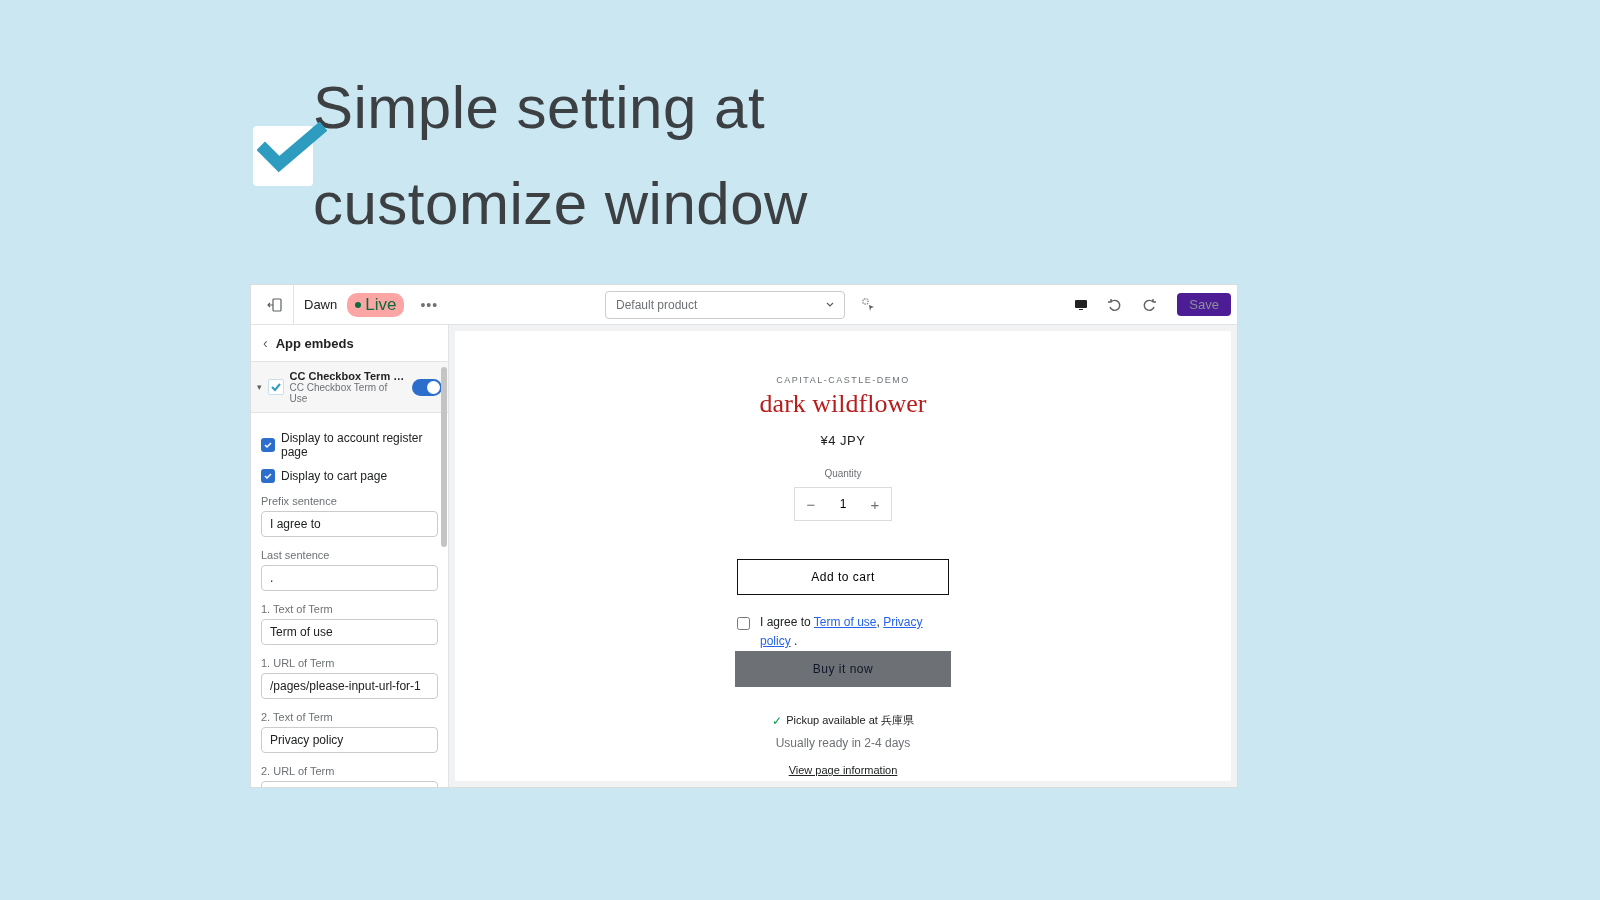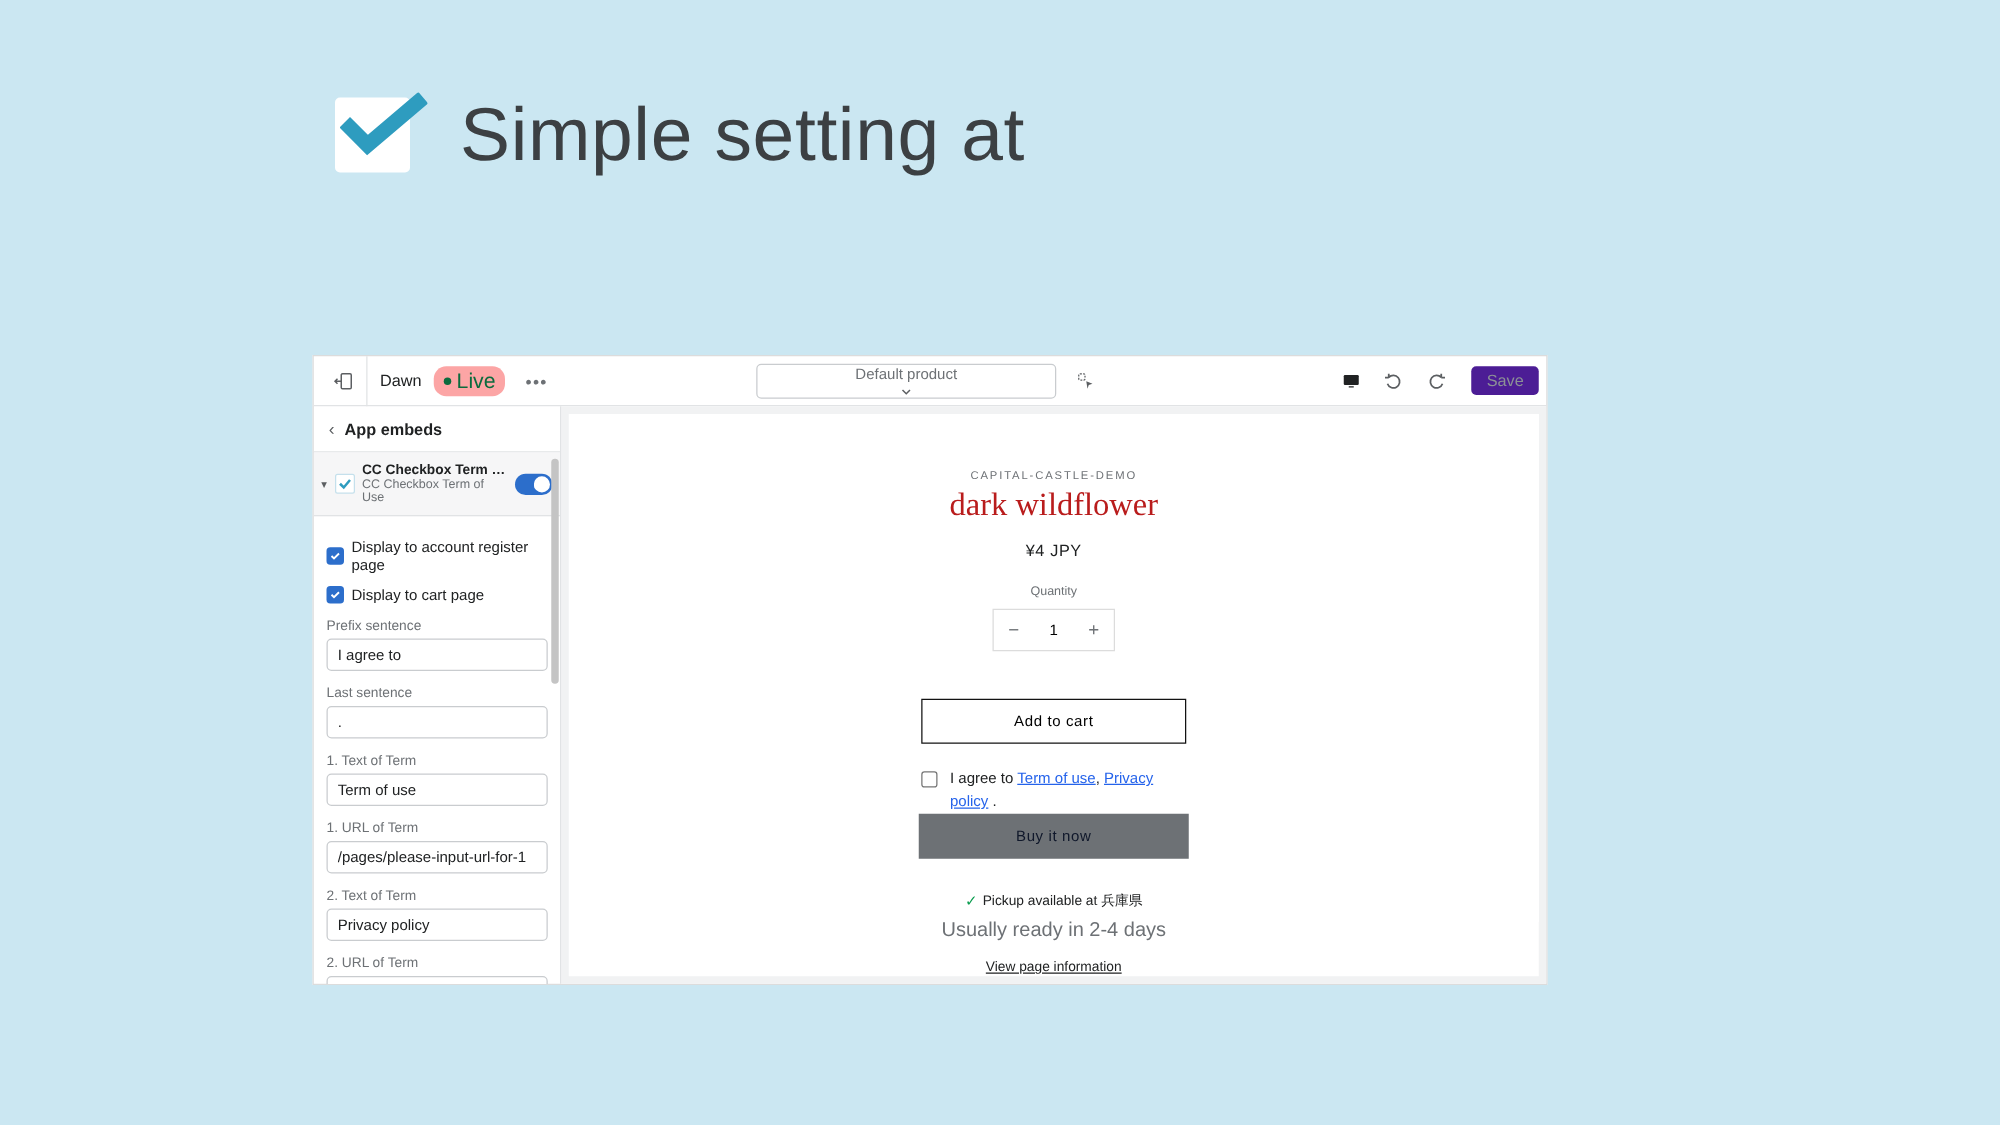--- a/index.html
+++ b/index.html
@@ -1,30 +1,30 @@
 <!DOCTYPE html>
 <html><head>
 <meta charset="utf-8">
 <style>
 * { margin:0; padding:0; box-sizing:border-box; font-family:-apple-system,BlinkMacSystemFont,"Segoe UI",Helvetica,Arial,sans-serif; }
 body { width:1600px; height:900px; background:#cbe7f2; overflow:hidden; }
-.hero { position:absolute; left:268px; top:60px; display:flex; align-items:center; gap:40px; }
+.hero { position:absolute; left:253px; top:60px; display:flex; align-items:center; }
 .hero-check { width:60px; height:60px; background:#fff; position:relative; border-radius:4px; display:flex; align-items:center; justify-content:center; }
 .hero-text { font-size:60px; color:#3c4043; font-weight:400; line-height:1.6; letter-spacing:0.5px; }
 
 .editor { position:absolute; left:250px; top:284px; width:988px; height:504px; background:#fff; border:1px solid #dcdcdc; }
 .topbar { height:40px; border-bottom:1px solid #e1e3e5; display:flex; align-items:center; padding:0 6px; }
 .exit-btn { width:36px; height:32px; display:flex; align-items:center; justify-content:center; cursor:pointer; border-radius:4px; }
 .sep { width:1px; height:40px; background:#e1e3e5; }
 .theme-name { padding:0 10px; font-size:13px; color:#202223; font-weight:500; }
 .live-badge { background:#fca5a5; color:#0a6b3d; font-size:17px; padding:2px 8px; border-radius:10px; display:flex; align-items:center; gap:4px; font-weight:500; }
 .live-dot { width:6px; height:6px; background:#0a6b3d; border-radius:50%; }
 .more-btn { margin-left:10px; font-size:14px; color:#6d7175; cursor:pointer; padding:4px 6px; border-radius:4px; letter-spacing:1px; }
 .center-controls { position:absolute; left:50%; transform:translateX(-50%); display:flex; gap:10px; align-items:center; }
-.template-select { width:240px; height:28px; border:1px solid #c9cccf; border-radius:4px; font-size:12px; padding:0 10px; display:flex; align-items:center; justify-content:space-between; color:#6d7175; cursor:pointer;flex-direction:column; }
+.template-select { width:240px; height:28px; border:1px solid #c9cccf; border-radius:4px; font-size:12px; padding:0 10px; display:flex; align-items:center; justify-content:space-between; color:#6d7175; cursor:pointer; }
 .inspector-btn { width:28px; height:28px; display:flex; align-items:center; justify-content:center; cursor:pointer; border-radius:4px; }
 .right-icons { margin-left:auto; display:flex; align-items:center; gap:6px; }
 .ic-btn { width:28px; height:28px; display:flex; align-items:center; justify-content:center; cursor:pointer; border-radius:4px; }
 .save-btn { background:#4c1d95; color:#8c9196; font-size:13px; padding:4px 12px; border-radius:4px; border:none; cursor:default; margin-left:8px; }
 
 .body-row { display:flex; height:calc(100% - 40px); }
 .sidebar { width:198px; border-right:1px solid #e1e3e5; display:flex; flex-direction:column; overflow:hidden; position:relative; }
 .sidebar-header { display:flex; align-items:center; padding:10px 12px; border-bottom:1px solid #e1e3e5; gap:8px; }
 .sidebar-header .chev { font-size:14px; color:#5c5f62; cursor:pointer; }
 .sidebar-header .title { font-size:13px; font-weight:600; color:#202223; }
@@ -58,34 +58,35 @@
 .qty-btn { width:32px; height:32px; display:flex; align-items:center; justify-content:center; font-size:15px; color:#6d7175; cursor:pointer; background:none; border:none; }
 .qty-val { width:32px; text-align:center; font-size:12px; }
 .addcart-btn { width:212px; border:1px solid #121212; background:#fff; padding:10px 0; font-size:12px; margin-top:38px; cursor:pointer; letter-spacing:0.5px; }
 .agree-row { display:flex; gap:10px; margin-top:18px; font-size:12px; color:#202223; width:212px; text-align:left; align-items:flex-start; justify-content:center; }
 .agree-row input[type=checkbox] { margin-top:4px; flex-shrink:0; }
 .agree-text { line-height:1.6; }
 .agree-text a { color:#2563eb; text-decoration:underline; cursor:pointer; }
 .buyit-btn { width:216px; background:#6d7175; color:#0f172a; border:none; padding:11px 0; font-size:12px; margin-top:0; cursor:pointer; letter-spacing:0.5px; }
 .pickup { font-size:11px; color:#202223; margin-top:26px; display:flex; align-items:center; gap:4px; }
 .pickup .chk2 { color:#0a9d4f; font-size:12px; }
-.ready { font-size:16px; color:#6d7175; margin-top:8px; }
+.ready { font-size:12px; color:#6d7175; margin-top:8px; }
 .storeinfo { font-size:11px; color:#202223; text-decoration:underline; margin-top:14px; cursor:pointer; }
 </style>
 </head>
 <body>
 
 <div class="hero">
   <div class="hero-check">
     <svg width="70" height="56" viewBox="0 0 70 56" style="position:absolute;left:4px;top:-4px;">
         <polyline points="8,28 22,42 62,8" fill="none" stroke="#2e9cbf" stroke-width="12" stroke-linecap="square"></polyline>
       </svg>
   </div>
   <div class="hero-text">
     <div>Simple setting at</div>
+    <div>customize window</div>
   </div>
 </div>
 
 <div class="editor">
   <div class="topbar">
     <div class="exit-btn">
       <svg width="16" height="16" viewBox="0 0 16 16">
           <rect x="6" y="2" width="8" height="12" rx="1" fill="none" stroke="#5c5f62" stroke-width="1.2"></rect>
           <path d="M6 8 H1 M3 6 L1 8 L3 10" fill="none" stroke="#5c5f62" stroke-width="1.2"></path>
         </svg>

